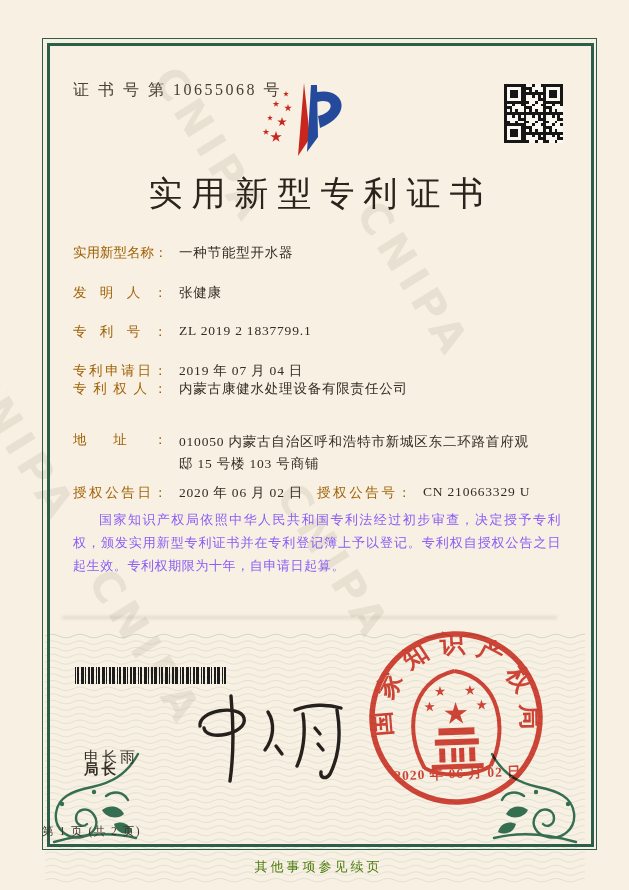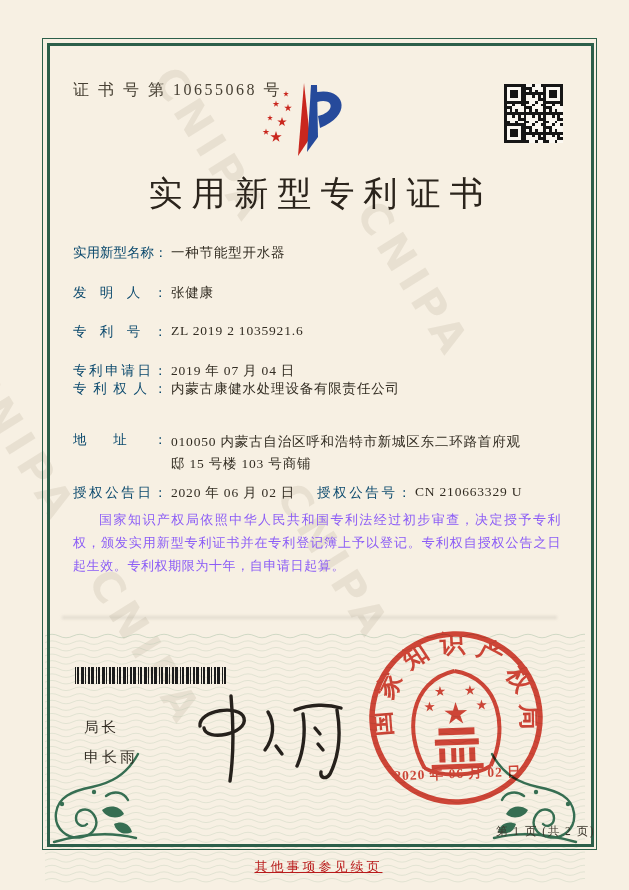--- a/index.html
+++ b/index.html
@@ -33,43 +33,43 @@
                color:#474034;z-index:3;}
   #logo{position:absolute;left:260px;top:80px;z-index:3;}
   #qr{position:absolute;left:504px;top:84px;z-index:3;background:#fbf8f2;}
 
   .title{position:absolute;left:0;top:171px;width:629px;text-align:center;font-size:34px;
          letter-spacing:9px;color:#2b241c;z-index:3;padding-left:6px;}
 
   .fields{position:absolute;left:73px;top:0;width:500px;z-index:3;font-size:13.5px;}
   .frow{position:absolute;left:0;white-space:nowrap;}
   .flabel{display:inline-block;width:94px;text-align:justify;text-align-last:justify;
-          color:#0c4a6e;vertical-align:top;}
-  .fvalue{margin-left:4px;letter-spacing:.8px;color:#322c22;vertical-align:top;}
+          color:#a16207;vertical-align:top;}
+  .fvalue{margin-left:12px;letter-spacing:.8px;color:#322c22;vertical-align:top;}
   .fvalue.wrap{display:inline-block;width:352px;white-space:normal;line-height:1.65;}
   .pair2{position:absolute;left:244px;top:0;white-space:nowrap;}
 
   .body-text{position:absolute;left:73px;top:509px;width:488px;z-index:3;font-size:13px;
              line-height:1.76;letter-spacing:.6px;text-align:justify;color:#8b5cf6;}
   .body-text p{margin:0;text-indent:2em;}
 
   #barcode{position:absolute;left:75px;top:667px;z-index:3;}
 
-  .signer-title{position:absolute;left:84px;top:718px;font-size:14.5px;letter-spacing:3px;z-index:3;}
+  .signer-title{position:absolute;left:84px;top:760px;font-size:14.5px;letter-spacing:3px;z-index:3;font-weight:bold;}
   .signer-name{position:absolute;left:84px;top:748px;font-size:15px;letter-spacing:3px;z-index:3;}
   #signature{position:absolute;left:180px;top:686px;z-index:3;}
   #signature path{stroke:#26211c;stroke-width:3.4;fill:none;stroke-linecap:round;stroke-linejoin:round;}
 
   #seal{position:absolute;left:366px;top:628px;z-index:4;transform:rotate(-2deg);
         mix-blend-mode:multiply;opacity:.93;}
 
-  .page-footer{position:absolute;left:42px;top:824px;width:553px;text-align:right;
+  .page-footer{position:absolute;left:42px;top:824px;width:553px;text-align:left;
                font-size:11.5px;letter-spacing:1.5px;color:#3c362c;z-index:3;}
   .continuation{position:absolute;left:42px;top:858px;width:553px;text-align:center;
-                font-size:13px;letter-spacing:3px;color:#b91c1c;z-index:3;text-decoration:underline;}
+                font-size:13px;letter-spacing:3px;color:#4d7c0f;z-index:3;}
 </style>
 </head>
 <body>
 
 <div class="page">
 
   <svg width="0" height="0" style="position:absolute" aria-hidden="true">
     <defs>
       <path id="star5" d="M0,-1 0.2245,-0.309 0.951,-0.309 0.3633,0.118 0.5878,0.809 0,0.382 -0.5878,0.809 -0.3633,0.118 -0.951,-0.309 -0.2245,-0.309 Z"></path>
     </defs>
@@ -342,21 +342,21 @@
   <div class="title">实用新型专利证书</div>
 
   <div class="fields">
     <div class="frow" style="top:244px">
       <span class="flabel">实用新型名称：</span><span class="fvalue">一种节能型开水器</span>
     </div>
     <div class="frow" style="top:284px">
       <span class="flabel">发明人：</span><span class="fvalue">张健康</span>
     </div>
     <div class="frow" style="top:323px">
-      <span class="flabel">专利号：</span><span class="fvalue">ZL 2019 2 1035921.6</span>
+      <span class="flabel">专利号：</span><span class="fvalue">ZL 2019 2 1837799.1</span>
     </div>
     <div class="frow" style="top:362px">
       <span class="flabel">专利申请日：</span><span class="fvalue">2019 年 07 月 04 日</span>
     </div>
     <div class="frow" style="top:380px">
       <span class="flabel">专利权人：</span><span class="fvalue">内蒙古康健水处理设备有限责任公司</span>
     </div>
     <div class="frow" style="top:431px">
       <span class="flabel">地址：</span><span class="fvalue wrap">010050 内蒙古自治区呼和浩特市新城区东二环路首府观邸 15 号楼 103 号商铺</span>
     </div>

